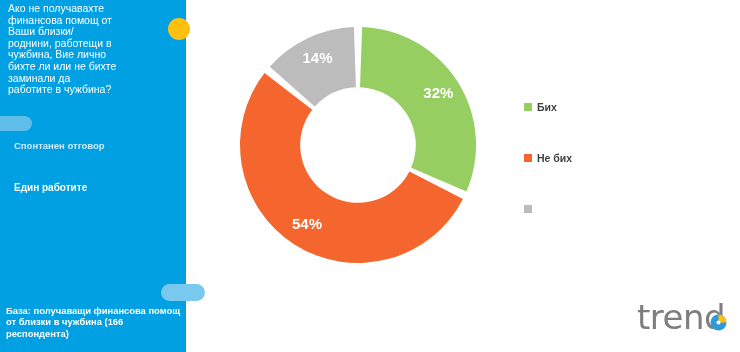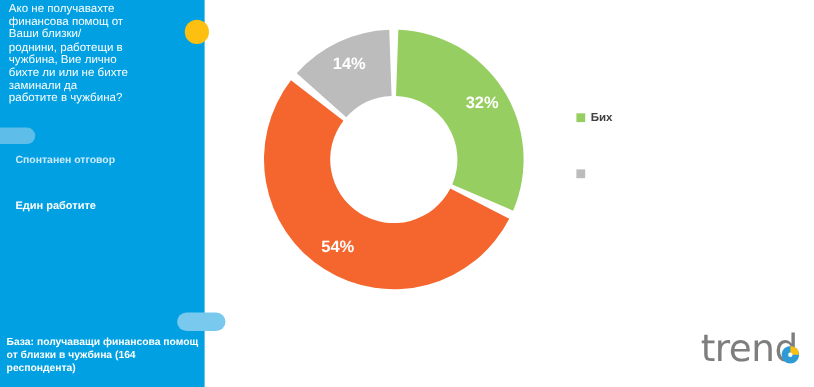--- a/index.html
+++ b/index.html
@@ -159,21 +159,21 @@
     <div class="question-title">Ако не получавахте
 финансова помощ от
 Ваши близки/
 роднини, работещи в
 чужбина, Вие лично
 бихте ли или не бихте
 заминали да
 работите в чужбина?</div>
     <div class="note-spontaneous">Спонтанен отговор</div>
     <div class="note-single">Един работите</div>
-    <div class="base-note">База:  получаващи финансова помощ от близки в чужбина (164 респондента)</div>
+    <div class="base-note">База:  получаващи финансова помощ от близки в чужбина (166 респондента)</div>
   </div>
 
   <div class="pill-left"></div>
   <div class="dot-yellow"></div>
   <div class="pill-right"></div>
 
   <div class="chart-area">
     <svg id="donut-svg" width="250" height="255" viewBox="0 0 250 255">
         <path d="M 129.11814061089513 9.0718824117467 A 118 118 0 0 1 233.45797003211766 173.48514533173224 L 178.14440531573766 149.77772121254878 A 57.82 57.82 0 0 0 127.01788889933862 69.2152223817559 Z" fill="#97CE62"></path>
         <text x="205.3222664776875" y="76.0259396707761" class="slice-label" fill="#FFFFFF">32%</text>
@@ -183,20 +183,24 @@
         <text x="84.49493474654811" y="40.922354775623646" class="slice-label" fill="#FFFFFF">14%</text>
       </svg>
   </div>
 
   <div class="legend">
     <div class="legend-row">
       <span class="legend-swatch" style="background:#97CE62"></span>
       <span class="legend-text">Бих</span>
     </div>
     <div class="legend-row">
+      <span class="legend-swatch" style="background:#F4662D"></span>
+      <span class="legend-text">Не бих</span>
+    </div>
+    <div class="legend-row">
       <span class="legend-swatch" style="background:#BCBCBC"></span>
     </div>
   </div>
 
   <div class="logo">
     <div class="logo-word">trend</div>
     <svg class="logo-mark" viewBox="0 0 34 34">
       <circle cx="17" cy="17" r="16" fill="#2E9BD6"></circle>
       <path d="M17 17 L17 1 A16 16 0 0 1 33 17 Z" fill="#FDC010"></path>
       <circle cx="17" cy="17" r="4" fill="#ffffff"></circle>

